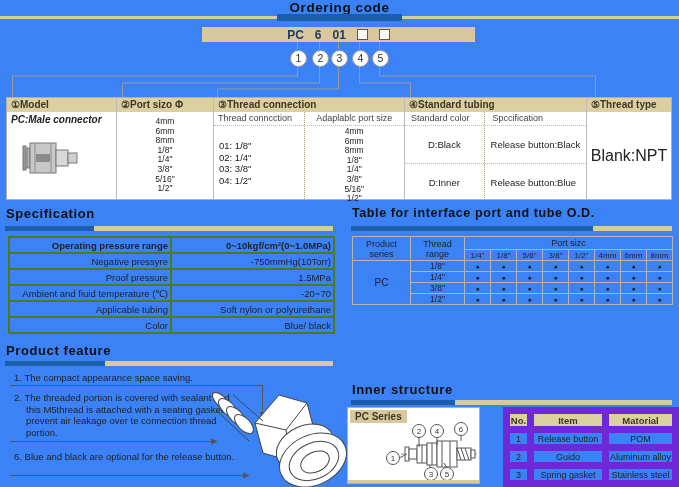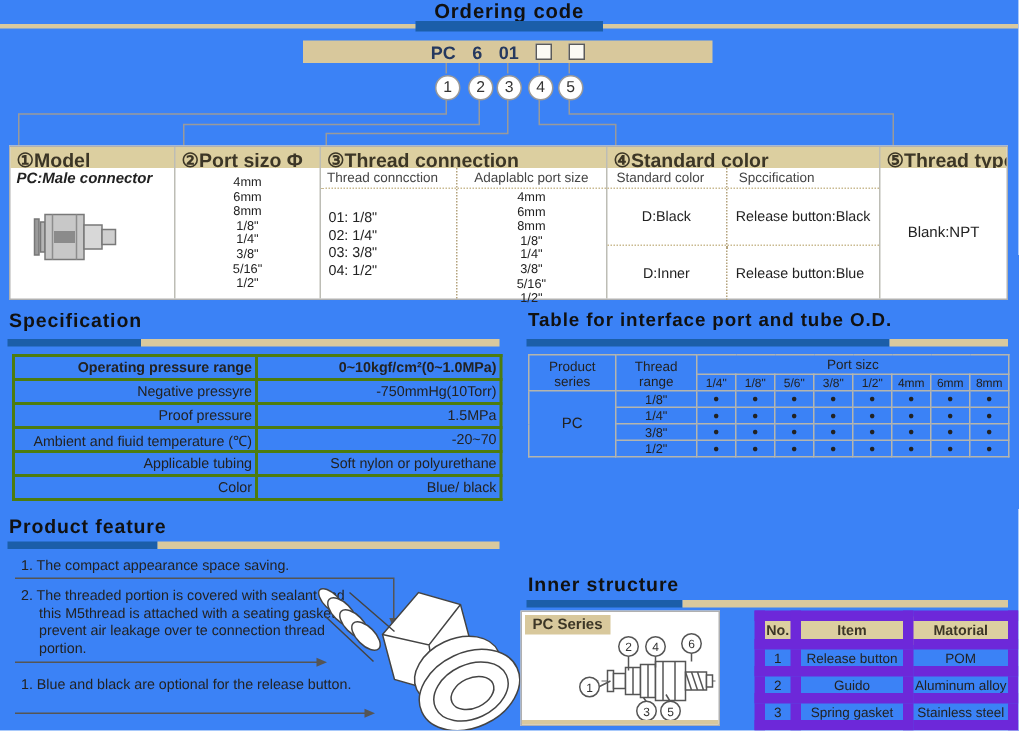--- a/index.html
+++ b/index.html
@@ -20,21 +20,21 @@
             display:flex;align-items:center;justify-content:center;gap:11px;
             font-weight:bold;font-size:12px;color:#25395f;}
   .code-box{display:inline-block;width:9px;height:9px;border:1px solid #5a5a5a;background:#fbfaf4;}
   #header-lines{position:absolute;left:0;top:0;width:679px;height:97px;}
   .num-circle{position:absolute;top:50px;width:15px;height:15px;border:1px solid #999;border-radius:50%;
               background:#fff;font-size:10.5px;line-height:15px;text-align:center;color:#333;}
 
   
   #otable{position:absolute;left:6px;top:97px;width:666px;height:103px;border:1px solid #b0b0b0;box-sizing:border-box;background:#fff;}
   .ot-head{display:flex;height:14px;background:#dccfa0;}
-  .ot-head>div{font-weight:bold;font-size:13px;color:#3c3626;padding:1px 0 0 4px;box-sizing:border-box;white-space:nowrap;overflow:hidden;}
+  .ot-head>div{font-weight:bold;font-size:10px;color:#3c3626;padding:1px 0 0 4px;box-sizing:border-box;white-space:nowrap;overflow:hidden;}
   .ot-body{display:flex;height:87px;}
   .ot-body>div{box-sizing:border-box;position:relative;}
   .cw1{width:109px;} .cw2{width:97px;} .cw3{width:191px;} .cw4{width:182px;} .cw5{width:85px;flex:1;}
   .bl{border-left:1px solid #bdbdb5;}
   .model-name{font-weight:bold;font-size:10px;padding:2px 0 0 4px;white-space:nowrap;font-style:italic;}
   .model-photo{position:absolute;left:14px;top:26px;}
   .pslist{font-size:8.5px;line-height:9.6px;text-align:center;}
   .c2-list{margin-top:5px;}
   .tc-wrap{display:flex;height:100%;}
   .tc-left{width:90px;box-sizing:border-box;}
@@ -45,21 +45,21 @@
   .tc-codes{margin-top:14px;font-size:9.5px;line-height:11.6px;padding-left:5px;}
   .sc-head{display:flex;height:13px;border-bottom:1px dotted #c9ba90;}
   .sc-c1{width:79px;box-sizing:border-box;}
   .sc-c2{width:103px;border-left:1px dotted #b3a27c;box-sizing:border-box;}
   .sc-head .sc-c1{font-size:9px;color:#444;line-height:13px;padding-left:6px;}
   .sc-head .sc-c2{font-size:9px;color:#444;line-height:13px;padding-left:8px;}
   .sc-row{display:flex;height:36px;font-size:9.5px;}
   .sc-row.first{border-bottom:1px dotted #c9ba90;height:37px;}
   .sc-row .sc-c1{display:flex;align-items:center;justify-content:center;}
   .sc-row .sc-c2{display:flex;align-items:center;padding-left:6px;}
-  .c5-cell{display:flex;align-items:center;justify-content:center;font-size:10px;}
+  .c5-cell{display:flex;align-items:center;justify-content:center;font-size:16px;}
 
   
   #spec-table{position:absolute;left:8px;top:236px;width:325px;border-collapse:collapse;table-layout:fixed;}
   #spec-table td{border:2px solid #4d7c0f;font-size:9.5px;text-align:right;height:14px;padding:0 2px;color:#222;}
   #spec-table tr.hdr td{font-weight:bold;}
 
   
   #iface-table{position:absolute;left:352px;top:236px;width:320px;border-collapse:collapse;table-layout:fixed;}
   #iface-table td{border:1px solid #b5b5ad;font-size:8px;text-align:center;padding:0;color:#222;height:10px;}
   #iface-table td.h{font-size:9px;}
@@ -119,21 +119,21 @@
   <div class="num-circle" style="left:312px">2</div>
   <div class="num-circle" style="left:331px">3</div>
   <div class="num-circle" style="left:352px">4</div>
   <div class="num-circle" style="left:372px">5</div>
 
   <div id="otable">
     <div class="ot-head">
       <div class="cw1">①Model</div>
       <div class="cw2 bl">②Port sizo Φ</div>
       <div class="cw3 bl">③Thread connection</div>
-      <div class="cw4 bl">④Standard color</div>
+      <div class="cw4 bl">④Standard tubing</div>
       <div class="cw5 bl">⑤Thread type</div>
     </div>
     <div class="ot-body">
 
       <div class="cw1">
         <div class="model-name">PC:Male connector</div>
         <svg class="model-photo" width="62" height="40" viewBox="0 0 62 40">
           <rect x="2" y="8" width="3" height="24" fill="#9a9a9a" stroke="#777"></rect>
           <rect x="6" y="10" width="3" height="20" fill="#b5b5b5" stroke="#777"></rect>
           <rect x="9" y="5" width="26" height="30" fill="#c8c8c8" stroke="#787878"></rect>
@@ -323,21 +323,21 @@
     </tr>
   </tbody>
     </table>
 
   <div class="sec-title" style="left:6px;top:343px">Product feature</div>
   <div class="rule blue" style="left:5px;top:361px;width:100px"></div>
   <div class="rule tan" style="left:105px;top:361px;width:228px"></div>
 
   <div class="feat-item" style="left:14px;top:372px;width:320px">1. The compact appearance space saving.</div>
   <div class="feat-item" style="left:14px;top:392px;width:212px">2. The threaded portion is covered with sealant and this M5thread is attached with a seating gasket to prevent air leakage over te connection thread portion.</div>
-  <div class="feat-item" style="left:14px;top:451px;width:300px">1. Blue and black are optional for the release button.</div>
+  <div class="feat-item" style="left:14px;top:451px;width:300px">6. Blue and black are optional for the release button.</div>
 
   <svg id="feat-lines" viewBox="0 0 345 147">
     <g stroke="#555" stroke-width="1" fill="none">
       <path d="M10,45.5 H262.5 V73"></path>
       <path d="M10,101.5 H212"></path>
       <path d="M10,135.5 H244"></path>
     </g>
     <g fill="#555" stroke="none">
       <polygon points="259.5,72 265.5,72 262.5,79"></polygon>
       <polygon points="211,98.5 211,104.5 218,101.5"></polygon>

